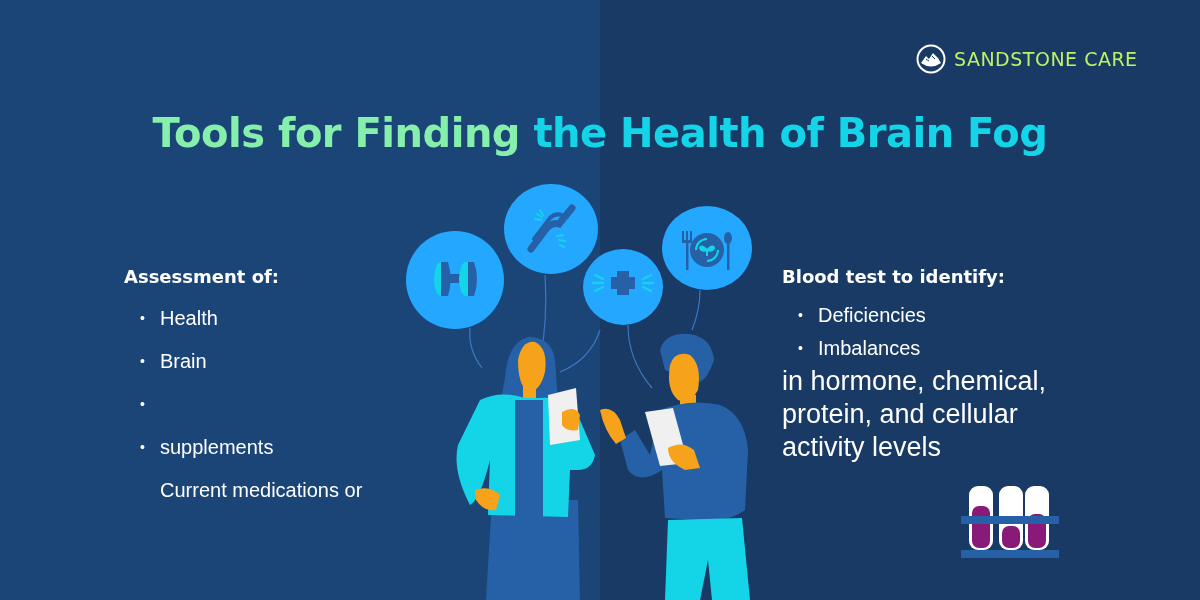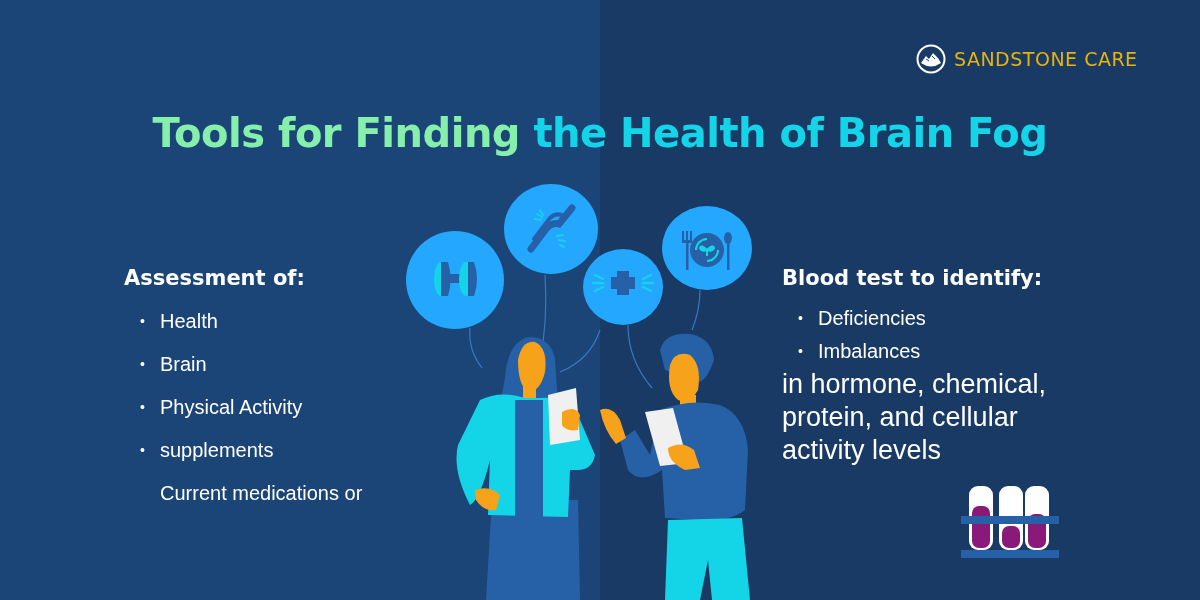--- a/index.html
+++ b/index.html
@@ -3,29 +3,29 @@
 <meta charset="utf-8">
 <style>
   * { margin:0; padding:0; box-sizing:border-box; }
   html, body { width:1200px; height:600px; overflow:hidden; }
   body { position:relative; font-family:"DejaVu Sans", sans-serif; color:#ffffff; background:#183a65; }
   .bg-left { position:absolute; left:0; top:0; width:600px; height:600px; background:#1b4577; }
   .bg-right { position:absolute; left:600px; top:0; width:600px; height:600px; background:#183a65; }
 
   .logo { position:absolute; left:916px; top:44px; display:flex; align-items:center; gap:8px; }
   .logo-icon { width:30px; height:30px; }
-  .logo-text { font-family:"DejaVu Sans", sans-serif; font-size:19px; letter-spacing:0.5px; color:#eab308; font-weight:normal; }
+  .logo-text { font-family:"DejaVu Sans", sans-serif; font-size:19px; letter-spacing:0.5px; color:#bef264; font-weight:normal; }
 
   .title { position:absolute; left:0; width:1200px; top:110px; text-align:center; font-family:"DejaVu Sans", sans-serif; font-weight:bold; font-size:40px; letter-spacing:-0.5px; }
   .title .white { color:#86efac; }
   .title .cyan { color:#14d4e8; }
 
   .left-block { position:absolute; left:124px; top:266px; }
   .right-block { position:absolute; left:782px; top:266px; }
-  .heading { font-family:"DejaVu Sans", sans-serif; font-weight:bold; font-size:21px; margin-bottom:10px; }
+  .heading { font-family:"DejaVu Sans", sans-serif; font-weight:bold; font-size:18px; margin-bottom:10px; }
   .bullets-left { list-style:none; margin-left:16px; }
   .bullets-left li { font-family:"Liberation Sans", sans-serif; font-size:20px; line-height:43px; display:flex; }
   .bullets-left li .dot { width:20px; flex:none; font-size:14px; }
   .bullets-left li .cont { display:block; }
   .bullets-right { list-style:none; margin-left:16px; margin-top:12px; }
   .bullets-right li { font-family:"Liberation Sans", sans-serif; font-size:20px; line-height:33px; display:flex; }
   .bullets-right li .dot { width:20px; flex:none; font-size:14px; }
   .para { font-family:"Liberation Sans", sans-serif; font-size:27px; line-height:33px; width:290px; }
 
   .icon-bubble { position:absolute; border-radius:50%; background:#23a7ff; }
@@ -58,21 +58,20 @@
     <li>
         <span class="dot">•</span>
         <span>Health</span>
       </li>
     <li>
         <span class="dot">•</span>
         <span>Brain</span>
       </li>
     <li>
         <span class="dot">•</span>
-        <span>Physical Activity</span>
       </li>
     <li>
         <span class="dot">•</span>
         <span>
           <span class="cont">supplements</span>
           <span class="cont">Current medications or</span>
         </span>
       </li>
   </ul>
 </div>

